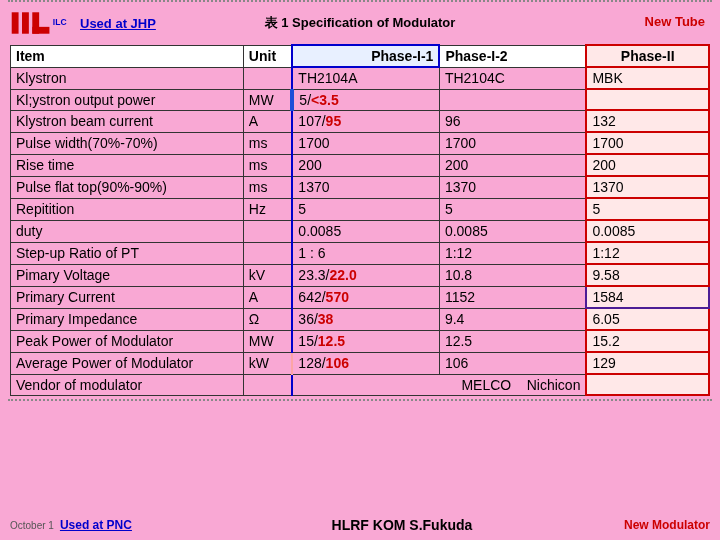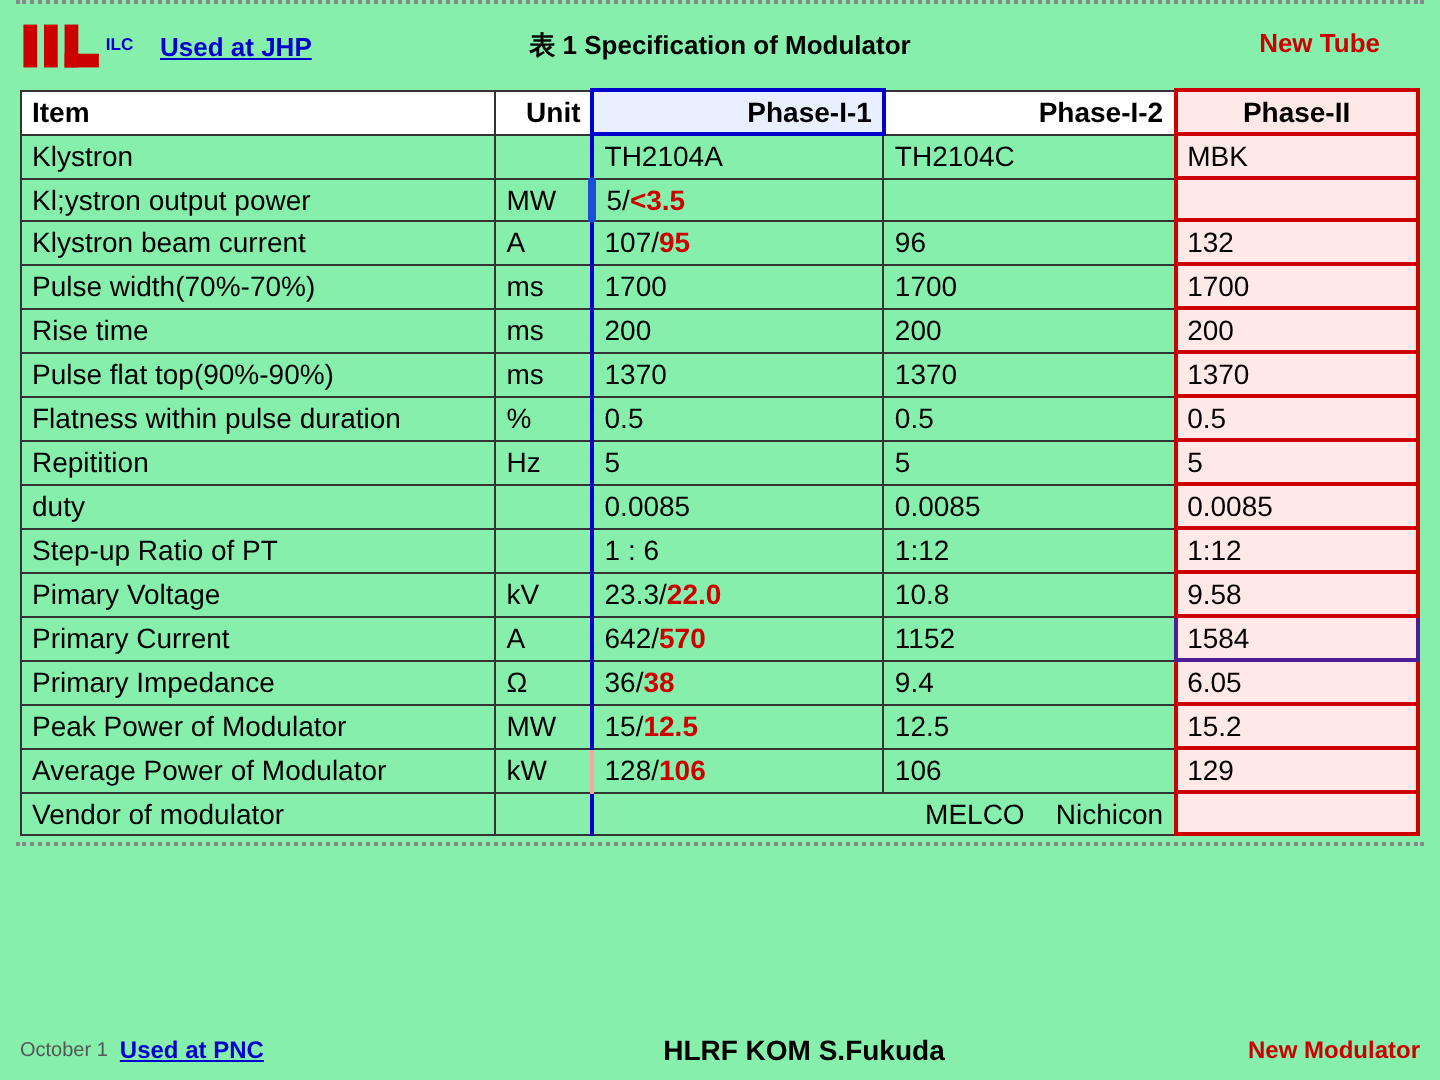--- a/index.html
+++ b/index.html
@@ -10,21 +10,21 @@
       font-family: Arial, sans-serif;
       font-size: 12px;
       overflow: hidden;
       position: relative;
     }
 
     #page-container {
       width: 720px;
       height: 540px;
       position: relative;
-      background: #86efac;
+      background: #f9a8d4;
     }
 
     
     #header {
       display: flex;
       align-items: center;
       padding: 6px 10px;
       position: relative;
       height: 42px;
     }
@@ -52,21 +52,21 @@
       position: absolute;
       left: 50%;
       transform: translateX(-50%);
       font-size: 13px;
       font-weight: bold;
       top: 12px;
     }
 
     #new-tube-label {
       position: absolute;
-      right: 30px;
+      right: 15px;
       top: 12px;
       color: #cc0000;
       font-size: 13px;
       font-weight: bold;
     }
 
     
     #main-table-area {
       padding: 0 10px;
     }
@@ -83,23 +83,23 @@
       white-space: nowrap;
     }
 
     table th {
       background: #fff;
       font-weight: bold;
       text-align: center;
     }
 
     .col-item { width: 180px; text-align: left; }
-    .col-unit { width: 40px; text-align: right; margin-left: 36px; }
+    .col-unit { width: 40px; text-align: left; margin-left: 36px; }
     .col-phase1 { width: 120px; text-align: right; background: #e8f0ff; padding-left: 24px; }
-    .col-phase2 { width: 120px; text-align: right; }
+    .col-phase2 { width: 120px; text-align: left; }
     .col-phaseii { width: 100px; text-align: center; background: #ffe8e8; }
 
     
     #footer {
       position: absolute;
       bottom: 5px;
       left: 0;
       right: 0;
       display: flex;
       align-items: center;
@@ -237,27 +237,20 @@
         </tr>
 
         <tr>
           <td>Pulse flat top(90%-90%)</td>
           <td>ms</td>
           <td style="border-left:2px solid #0000cc;">1370</td>
           <td>1370</td>
           <td style="border:2px solid #cc0000; background:#ffe8e8;">1370</td>
         </tr>
 
-        <tr>
-          <td>Flatness within pulse duration</td>
-          <td>%</td>
-          <td style="border-left:2px solid #0000cc;">0.5</td>
-          <td>0.5</td>
-          <td style="border:2px solid #cc0000; background:#ffe8e8;">0.5</td>
-        </tr>
 
         <tr>
           <td>Repitition</td>
           <td>Hz</td>
           <td style="border-left:2px solid #0000cc;">5</td>
           <td>5</td>
           <td style="border:2px solid #cc0000; background:#ffe8e8;">5</td>
         </tr>
 
         <tr>

